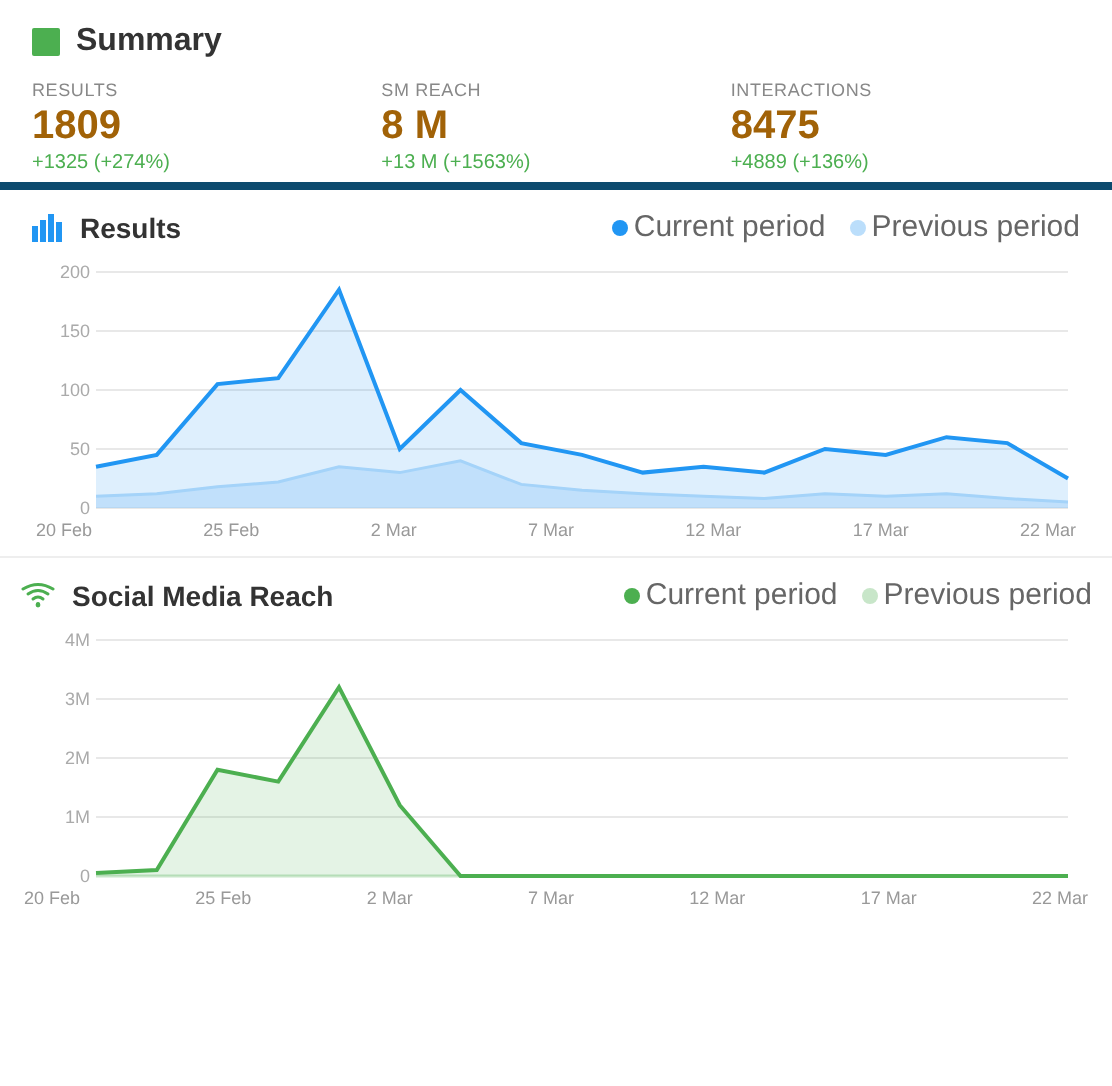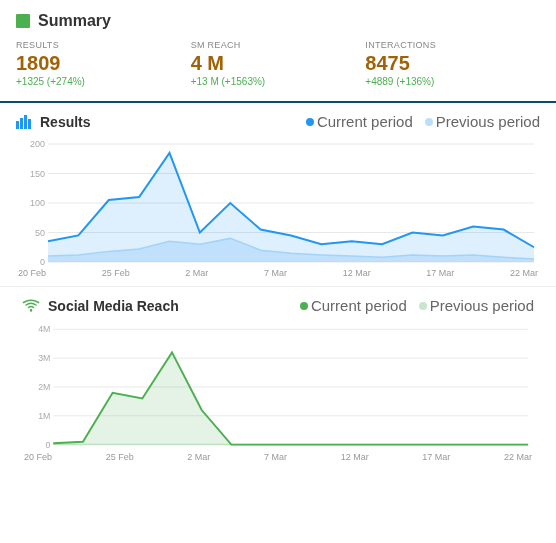--- a/index.html
+++ b/index.html
@@ -7,22 +7,22 @@
       font-family: 'Segoe UI', Arial, sans-serif;
       background: #fff;
       color: #333;
       width: 556px;
       min-height: 543px;
       font-size: 12px;
     }
 
     
     .summary-section {
-      padding: 12px 16px 14px;
-      border-bottom: 2px solid #0c4a6e;
+      padding: 12px 16px 4px;
+      border-bottom: 4px solid #0c4a6e;
     }
     .summary-title {
       display: flex;
       align-items: center;
       gap: 8px;
       font-size: 16px;
       font-weight: 600;
       color: #333;
       margin-bottom: 10px;
     }
@@ -102,21 +102,21 @@
       display: flex;
       justify-content: space-between;
       font-size: 9px;
       color: #999;
       margin-top: 2px;
       padding: 0 2px;
     }
 
     
     .sm-section {
-      padding: 10px 22px 8px;
+      padding: 10px 10px 8px;
     }
     .sm-chart-container {
       position: relative;
       width: 100%;
       height: 130px;
     }
     .sm-x-labels {
       display: flex;
       justify-content: space-between;
       font-size: 9px;
@@ -149,21 +149,21 @@
     <span>Summary</span>
   </div>
   <div class="summary-metrics" id="metrics-container">
   <div class="metric-item">
     <div class="metric-label">RESULTS</div>
     <div class="metric-value">1809</div>
     <div class="metric-change ">+1325 (+274%)</div>
   </div>
       <div class="metric-item">
     <div class="metric-label">SM REACH</div>
-    <div class="metric-value">4 M</div>
+    <div class="metric-value">8 M</div>
     <div class="metric-change ">+13 M (+1563%)</div>
   </div>
       <div class="metric-item">
     <div class="metric-label">INTERACTIONS</div>
     <div class="metric-value">8475</div>
     <div class="metric-change ">+4889 (+136%)</div>
   </div>
     </div>
 </div>
 

